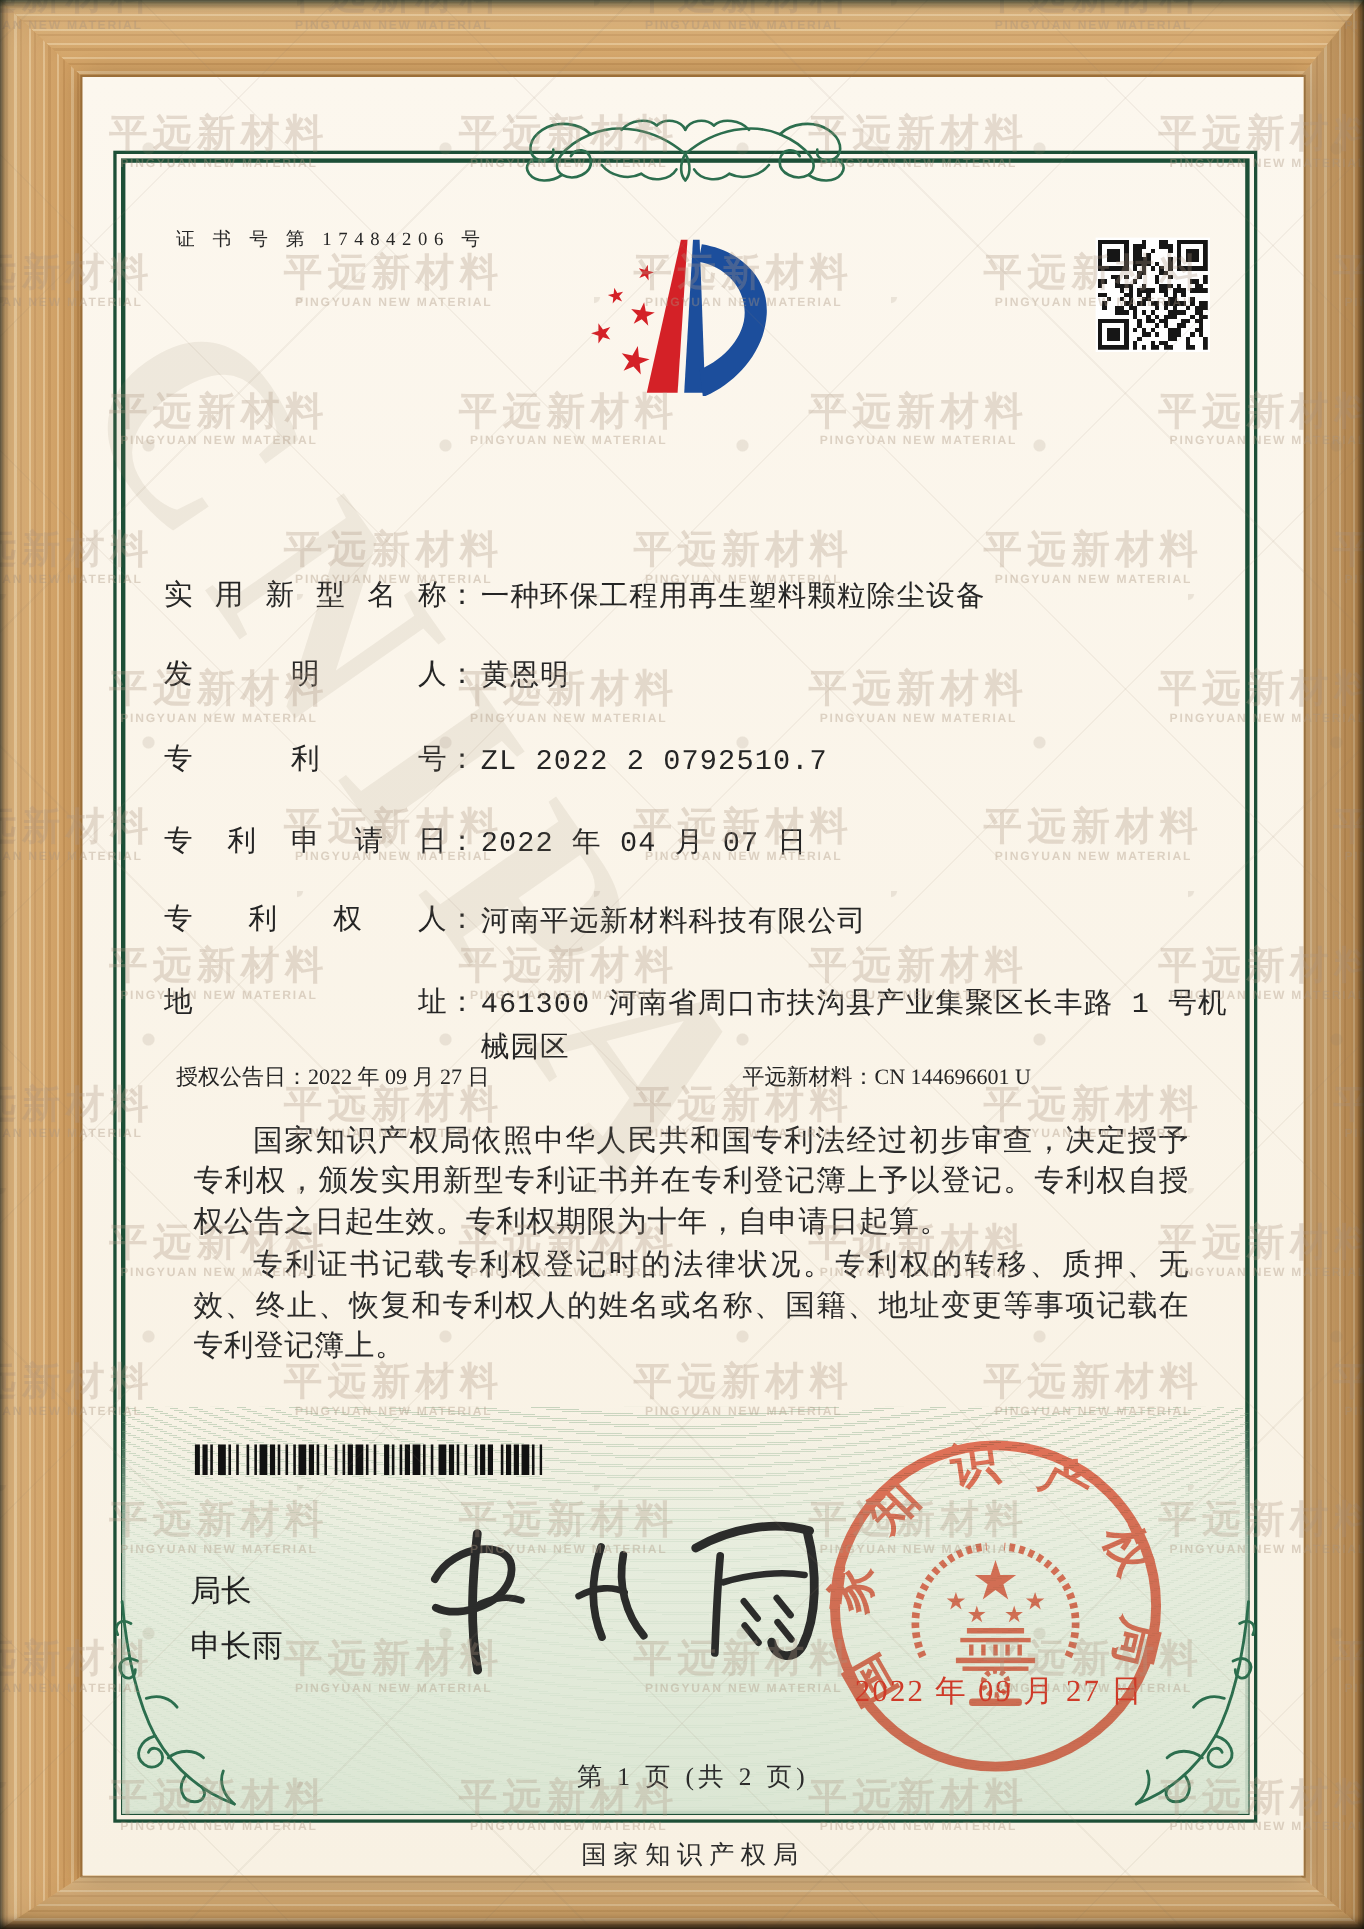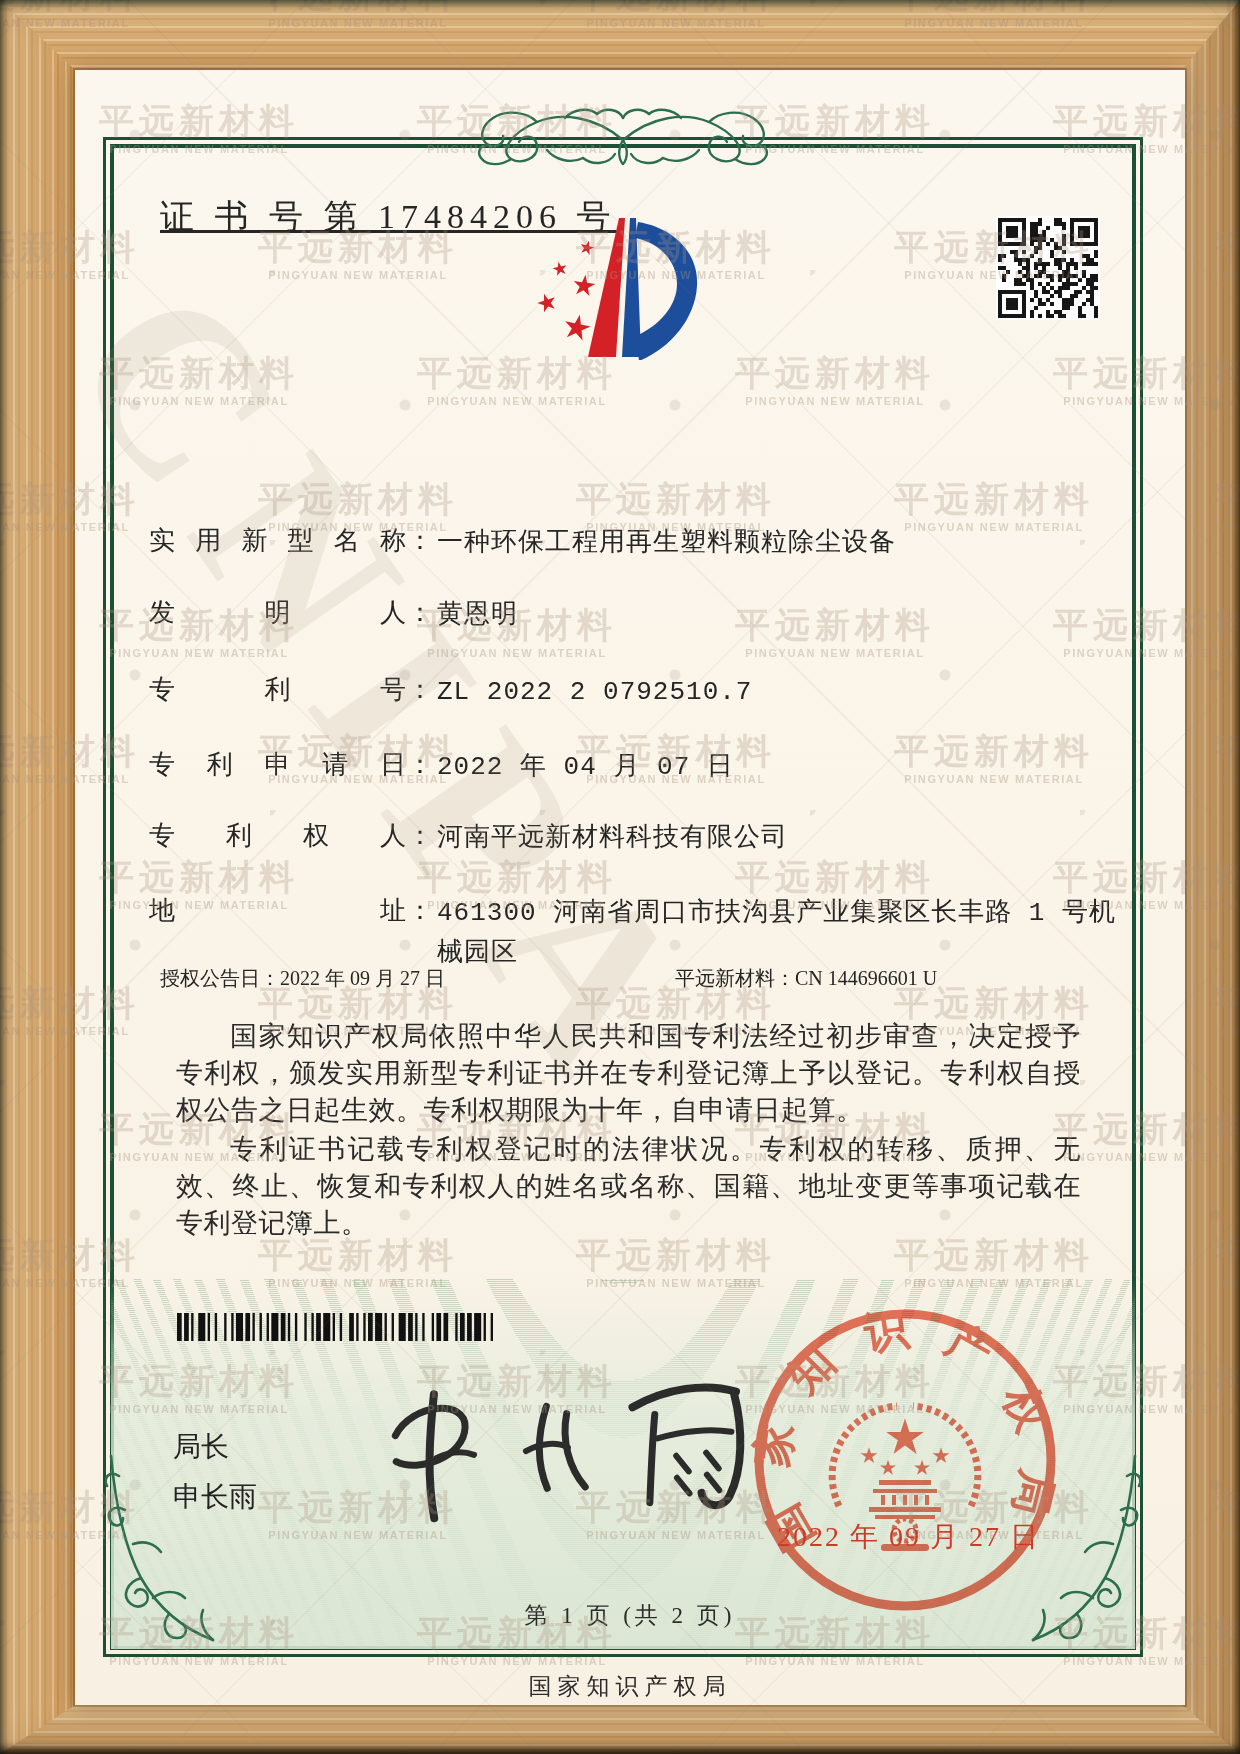--- a/index.html
+++ b/index.html
@@ -51,21 +51,21 @@
   #cert-border{position:absolute;left:28px;top:67px;right:42px;bottom:48px;
       border:3px solid #1d4f37;z-index:5;}
   #cert-border-inner{position:absolute;inset:4px;border:4px solid #1d4f37;}
   #waves{position:absolute;left:5px;right:5px;bottom:5px;height:370px;pointer-events:none;
       background:
         linear-gradient(to bottom, rgba(237,242,230,0), rgba(225,235,219,.75) 130px, rgba(216,229,210,.9)),
         repeating-radial-gradient(140% 120% at 50% 235%, rgba(110,155,115,.35) 0 1.2px, rgba(0,0,0,0) 1.2px 6.5px);}
   .ornament{position:absolute;z-index:6;pointer-events:none;}
   
   .abs{position:absolute;z-index:10;}
-  #cert-no{left:85px;top:124px;font-size:34px;letter-spacing:6px;color:#262626;text-decoration:underline;}
+  #cert-no{left:85px;top:136px;font-size:17px;letter-spacing:6px;color:#262626;}
   #title{left:0;right:0;top:308px;text-align:center;font-size:54px;font-weight:bold;
       letter-spacing:10px;color:#222;}
   .f-row{left:74px;font-size:26px;color:#252525;letter-spacing:1px;font-family:Liberation Mono, monospace;}
   .f-label{display:inline-block;width:258px;text-align:justify;text-align-last:justify;
       vertical-align:top;}
   .f-colon{display:inline-block;width:30px;vertical-align:top;}
   .f-value{display:inline-block;vertical-align:top;max-width:700px;line-height:40px;}
   #grant-row{left:85px;top:895px;width:990px;font-size:20px;color:#252525;}
   #grant-no{position:absolute;left:515px;top:0;}
   #paras{left:85px;top:948px;width:905px;margin-left:16px;}

